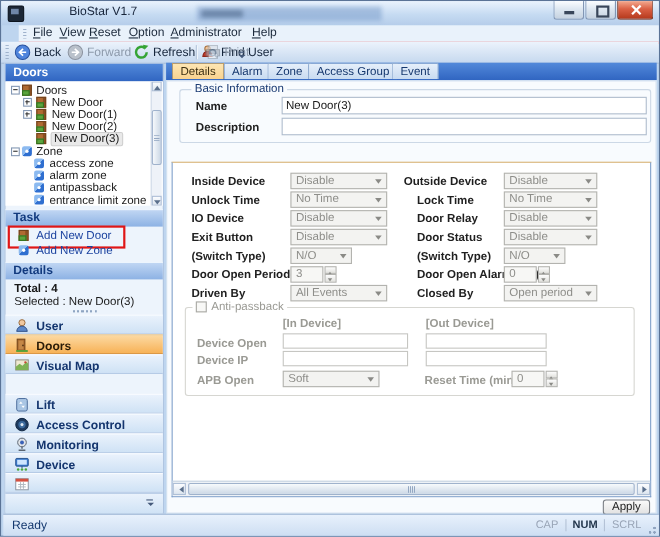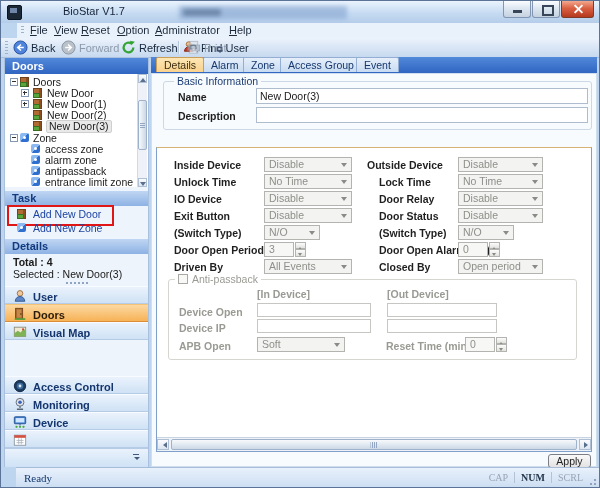--- a/index.html
+++ b/index.html
@@ -110,21 +110,21 @@
   .hs-btn{position:absolute;top:1px;width:12px;height:11px;background:linear-gradient(#fbfcfe,#dde6f0);border:1px solid #aebfd6;box-sizing:border-box;}
   .tri-l{width:0;height:0;border:3px solid transparent;border-right:4px solid #5a6f8c;position:absolute;left:2px;top:2px;}
   .tri-r{width:0;height:0;border:3px solid transparent;border-left:4px solid #5a6f8c;position:absolute;left:4px;top:2px;}
   .hs-thumb{position:absolute;left:14px;top:1px;width:406px;height:11px;background:linear-gradient(#f7fafc,#ccd8e6);
     border:1px solid #9fb2cc;box-sizing:border-box;border-radius:2px;}
   .hs-thumb::after{content:"";position:absolute;left:50%;top:2px;width:7px;height:6px;transform:translateX(-50%);
     background:repeating-linear-gradient(90deg,#93a7c2 0 1px,transparent 1px 2px);}
   .btn{position:absolute;border:1px solid #7b7f85;border-radius:3px;background:linear-gradient(#fafafa,#e2e2e2);
     font-size:10.5px;color:#1f1f1f;text-align:center;line-height:13px;box-sizing:border-box;}
   
-  .statusbar{position:absolute;left:15px;right:0;top:466px;height:20px;background:linear-gradient(#e8f1fc,#ccddf2);border-top:1px solid #a7bcd8;font-family:Liberation Serif, serif;}
+  .statusbar{position:absolute;left:2px;right:0;top:466px;height:20px;background:linear-gradient(#e8f1fc,#ccddf2);border-top:1px solid #a7bcd8;}
   .ready{position:absolute;left:8px;top:4px;font-size:11px;color:#14386e;}
   .locks{position:absolute;right:16px;top:4px;display:flex;align-items:center;font-size:10px;}
   .locks .sep{width:1px;height:11px;background:#b4c2d6;margin:0 6px;}
   .lk-dim{color:#98a4b6;} .lk-on{color:#23364c;font-weight:bold;}
   .rgrip{position:absolute;right:2px;bottom:2px;width:10px;height:10px;
     background:
       radial-gradient(circle at 8px 8px,#8fa3bf 1px,transparent 1.4px),
       radial-gradient(circle at 8px 4px,#8fa3bf 1px,transparent 1.4px),
       radial-gradient(circle at 4px 8px,#8fa3bf 1px,transparent 1.4px);}
 </style>
@@ -302,20 +302,28 @@
         </svg>
       <span>Doors</span>
     </div>
     <div class="nav-item" style="top:264px">
       <svg width="14" height="14" viewBox="0 0 16 16">
           <rect x="1.5" y="2.5" width="13" height="10.5" fill="#efe9d2" stroke="#8a8a7a"></rect>
           <path d="M1.5 9.5l4-3 3 2 4-4 2 2v6.5h-13z" fill="#7fb254"></path>
           <circle cx="11.5" cy="5" r="1.2" fill="#cc4433"></circle>
         </svg>
       <span>Visual Map</span>
+    </div>
+    <div class="nav-item" style="top:300px">
+      <svg width="14" height="14" viewBox="0 0 16 16">
+          <rect x="2.5" y="1.5" width="11" height="13" rx="2" fill="#aac6e4" stroke="#4a6a9a"></rect>
+          <path d="M5 7l1.8-2.4L8.6 7z" fill="#fff"></path>
+          <path d="M7.4 9l1.8 2.4L11 9z" fill="#fff"></path>
+        </svg>
+      <span>Lift</span>
     </div>
     <div class="nav-item" style="top:318px">
       <svg width="14" height="14" viewBox="0 0 16 16">
           <circle cx="8" cy="8" r="6.5" fill="#1d3a5f" stroke="#0e2340"></circle>
           <circle cx="8" cy="8" r="3.8" fill="#3c6b9e"></circle>
           <circle cx="8" cy="8" r="1.6" fill="#dfe9f2"></circle>
         </svg>
       <span>Access Control</span>
     </div>
     <div class="nav-item" style="top:336px">

